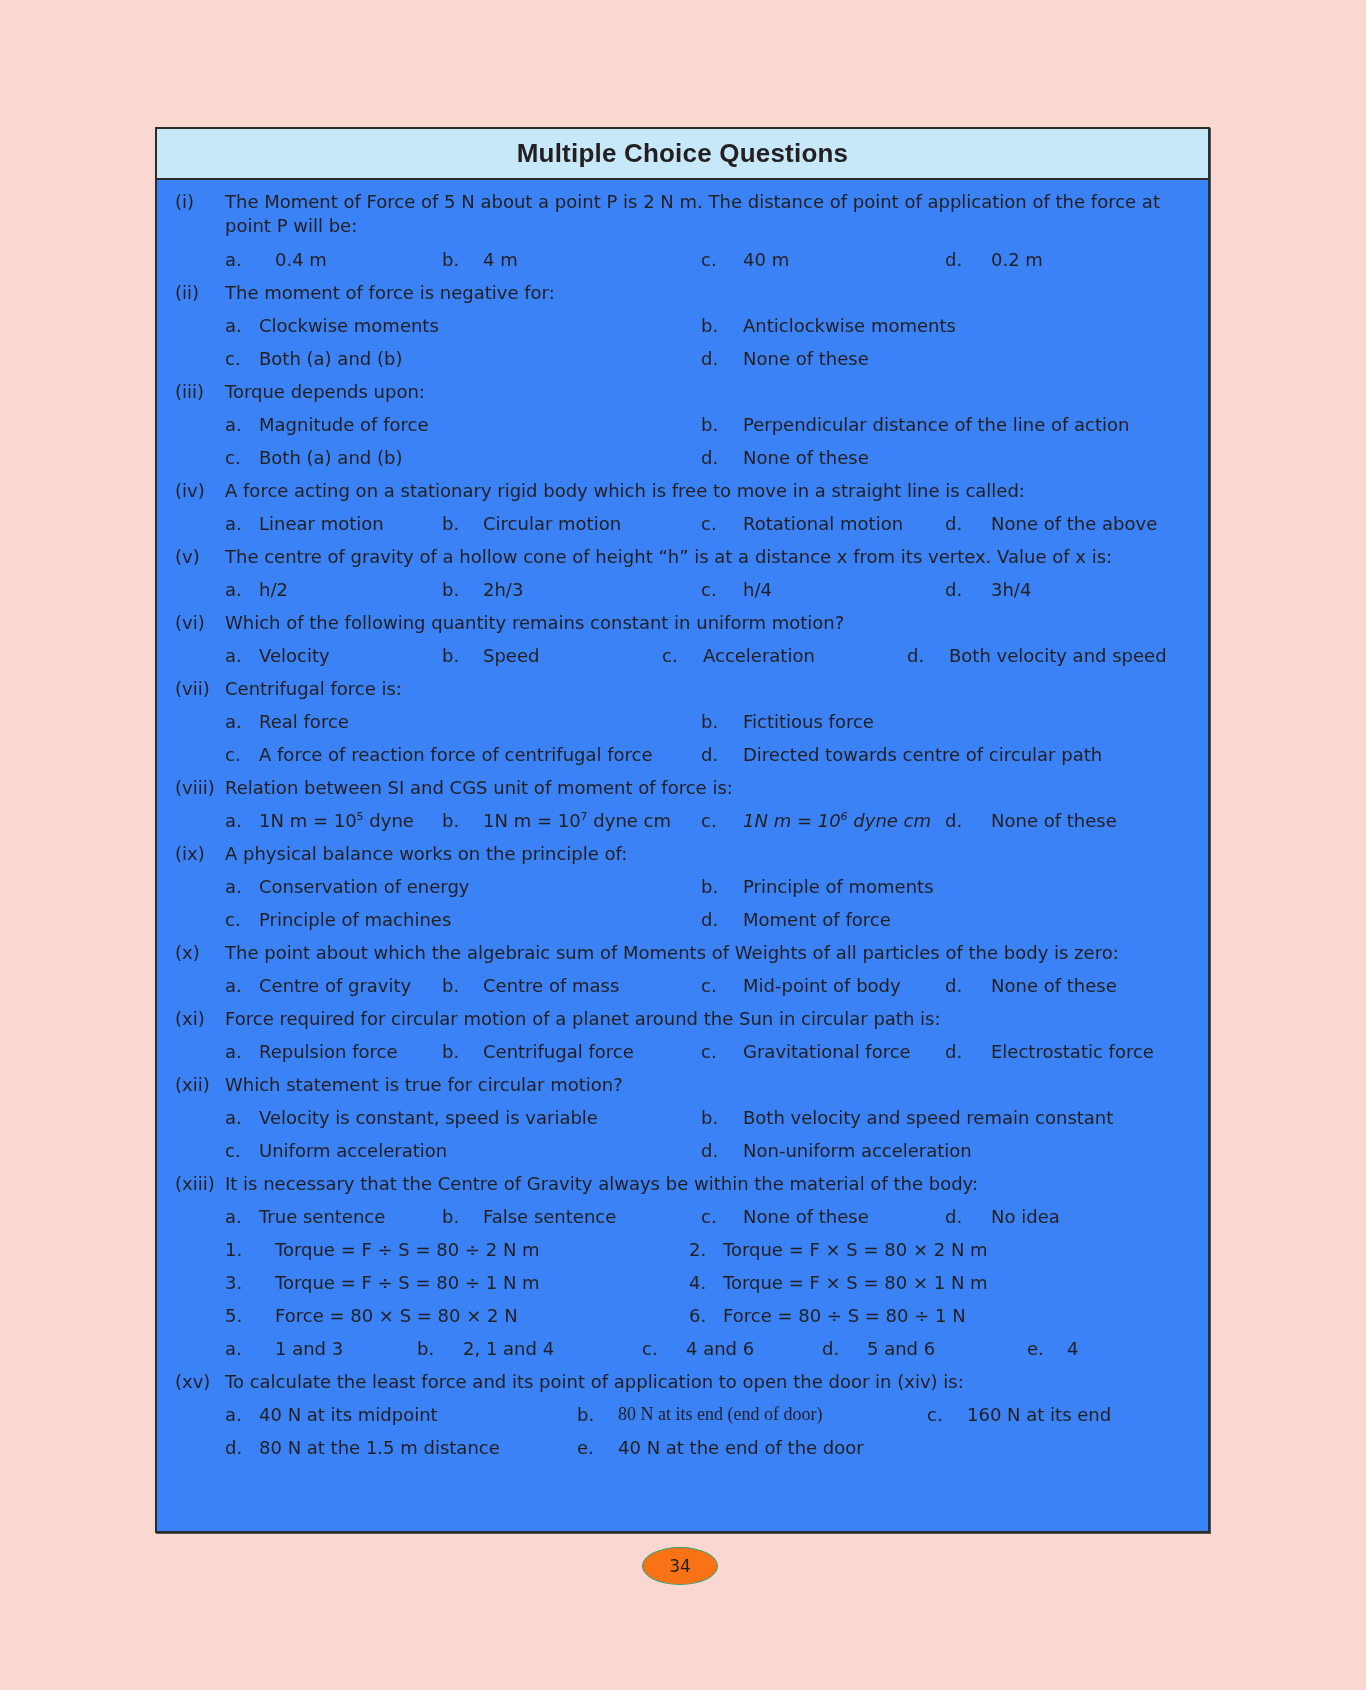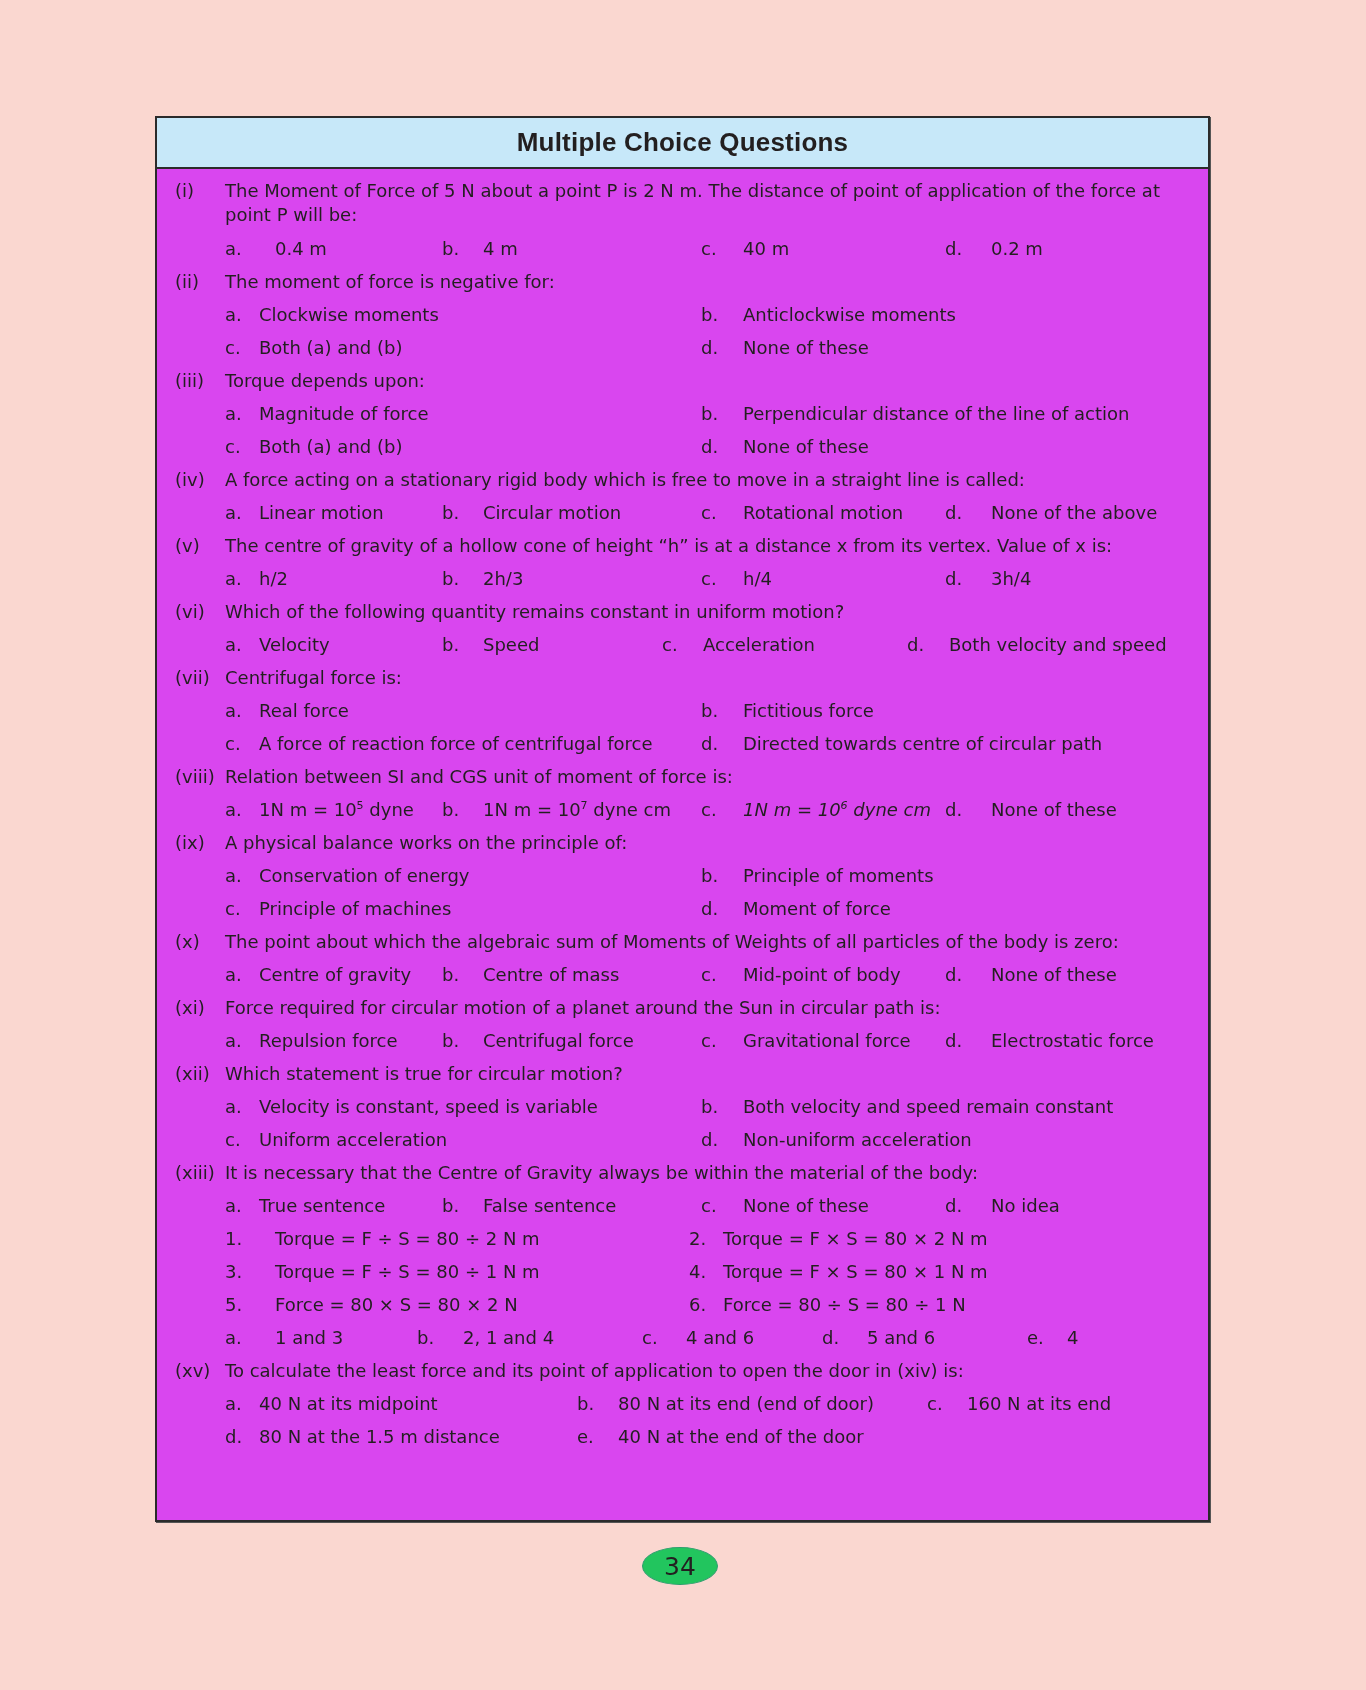--- a/index.html
+++ b/index.html
@@ -1,22 +1,22 @@
 <!DOCTYPE html>
 <html><head>
 <meta charset="utf-8">
 <style>
   html, body { margin:0; padding:0; }
   body {
     width:1366px; height:1690px; background:#fad7d0; position:relative;
     font-family:"DejaVu Sans", sans-serif; color:#231f20; overflow:hidden;
   }
   .box {
-    position:absolute; left:155px; top:116px; width:1051px; height:1402px;
-    background:#d946ef; border:2px solid #2b2b2b; box-shadow:1px 1px 0 #555;
+    position:absolute; left:155px; top:127px; width:1051px; height:1402px;
+    background:#3b82f6; border:2px solid #2b2b2b; box-shadow:1px 1px 0 #555;
   }
   .header {
     height:49px; background:#c7e8f9; border-bottom:2px solid #2b2b2b;
     display:flex; align-items:center; justify-content:center;
   }
   .header h1 {
     margin:0; font-family:"Liberation Sans", sans-serif; font-weight:bold;
     font-size:26px; color:#231f20; letter-spacing:0.2px;
   }
   .content { position:relative; padding-top:6px; }
@@ -24,23 +24,23 @@
   .row.tall { height:auto; line-height:24px; padding:4px 0 5px 0; white-space:normal; }
   .qnum { position:absolute; left:18px; top:0; }
   .qtext { position:absolute; left:68px; right:6px; top:0; }
   .row.tall .qnum { top:4px; }
   .row.tall .qtext { position:relative; left:68px; display:block; width:968px; }
   .opt { position:absolute; top:0; }
   .opt .l { position:absolute; left:0; }
   .opt .t { position:absolute; white-space:nowrap; }
   .page-num {
     position:absolute; left:642px; top:1547px; width:74px; height:36px;
-    border:1.5px solid #2e9e6e; border-radius:50%; background:#22c55e;
+    border:1.5px solid #2e9e6e; border-radius:50%; background:#f97316;
     display:flex; align-items:center; justify-content:center;
-    font-size:25px; color:#231f20;
+    font-size:17px; color:#231f20;
   }
   sup { font-size:11px; line-height:0; }
 </style>
 </head>
 <body>
 
 <div class="box">
   <div class="header">
     <h1>Multiple Choice Questions</h1>
   </div>
@@ -397,21 +397,21 @@
         <span class="qnum">(xv)</span>
         <span class="qtext">To calculate the least force and its point of application to open the door in (xiv) is:</span>
       </div>
       <div class="row">
         <div class="opt">
           <span class="l" style="left: 68px;">a.</span>
           <span class="t" style="left: 102px;"><span>40 N at its midpoint</span></span>
         </div>
         <div class="opt">
           <span class="l" style="left: 420px;">b.</span>
-          <span class="t" style="left: 461px;"><span>80 N at its end (end of door)</span></span>
+          <span class="t" style="left: 461px; font-family: Liberation Serif, serif;"><span>80 N at its end (end of door)</span></span>
         </div>
         <div class="opt">
           <span class="l" style="left: 770px;">c.</span>
           <span class="t" style="left: 810px;"><span>160 N at its end</span></span>
         </div>
       </div>
       <div class="row">
         <div class="opt">
           <span class="l" style="left: 68px;">d.</span>
           <span class="t" style="left: 102px;"><span>80 N at the 1.5 m distance</span></span>

